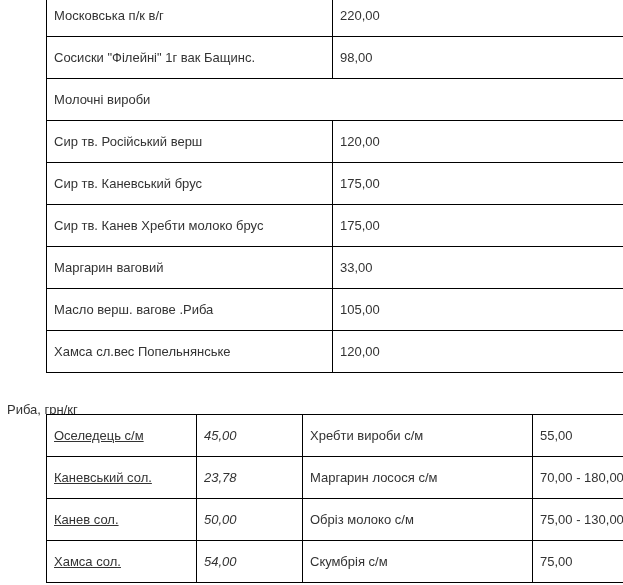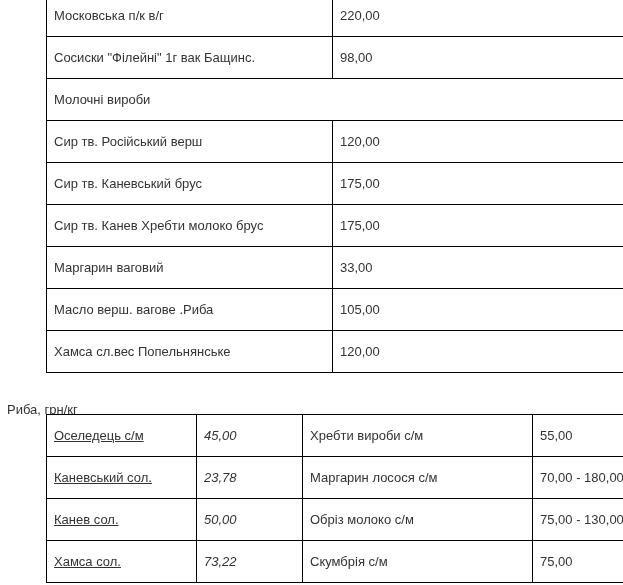--- a/index.html
+++ b/index.html
@@ -120,18 +120,18 @@
       <td class="f-price2">70,00 - 180,00</td>
     </tr>
     <tr>
       <td class="f-name1">Канев сол.</td>
       <td class="f-price1">50,00</td>
       <td class="f-name2">Обріз молоко с/м</td>
       <td class="f-price2">75,00 - 130,00</td>
     </tr>
     <tr>
       <td class="f-name1">Хамса сол.</td>
-      <td class="f-price1">73,22</td>
+      <td class="f-price1">54,00</td>
       <td class="f-name2">Скумбрія с/м</td>
       <td class="f-price2">75,00</td>
     </tr>
   </tbody>
 </table>
 
 </body></html>

